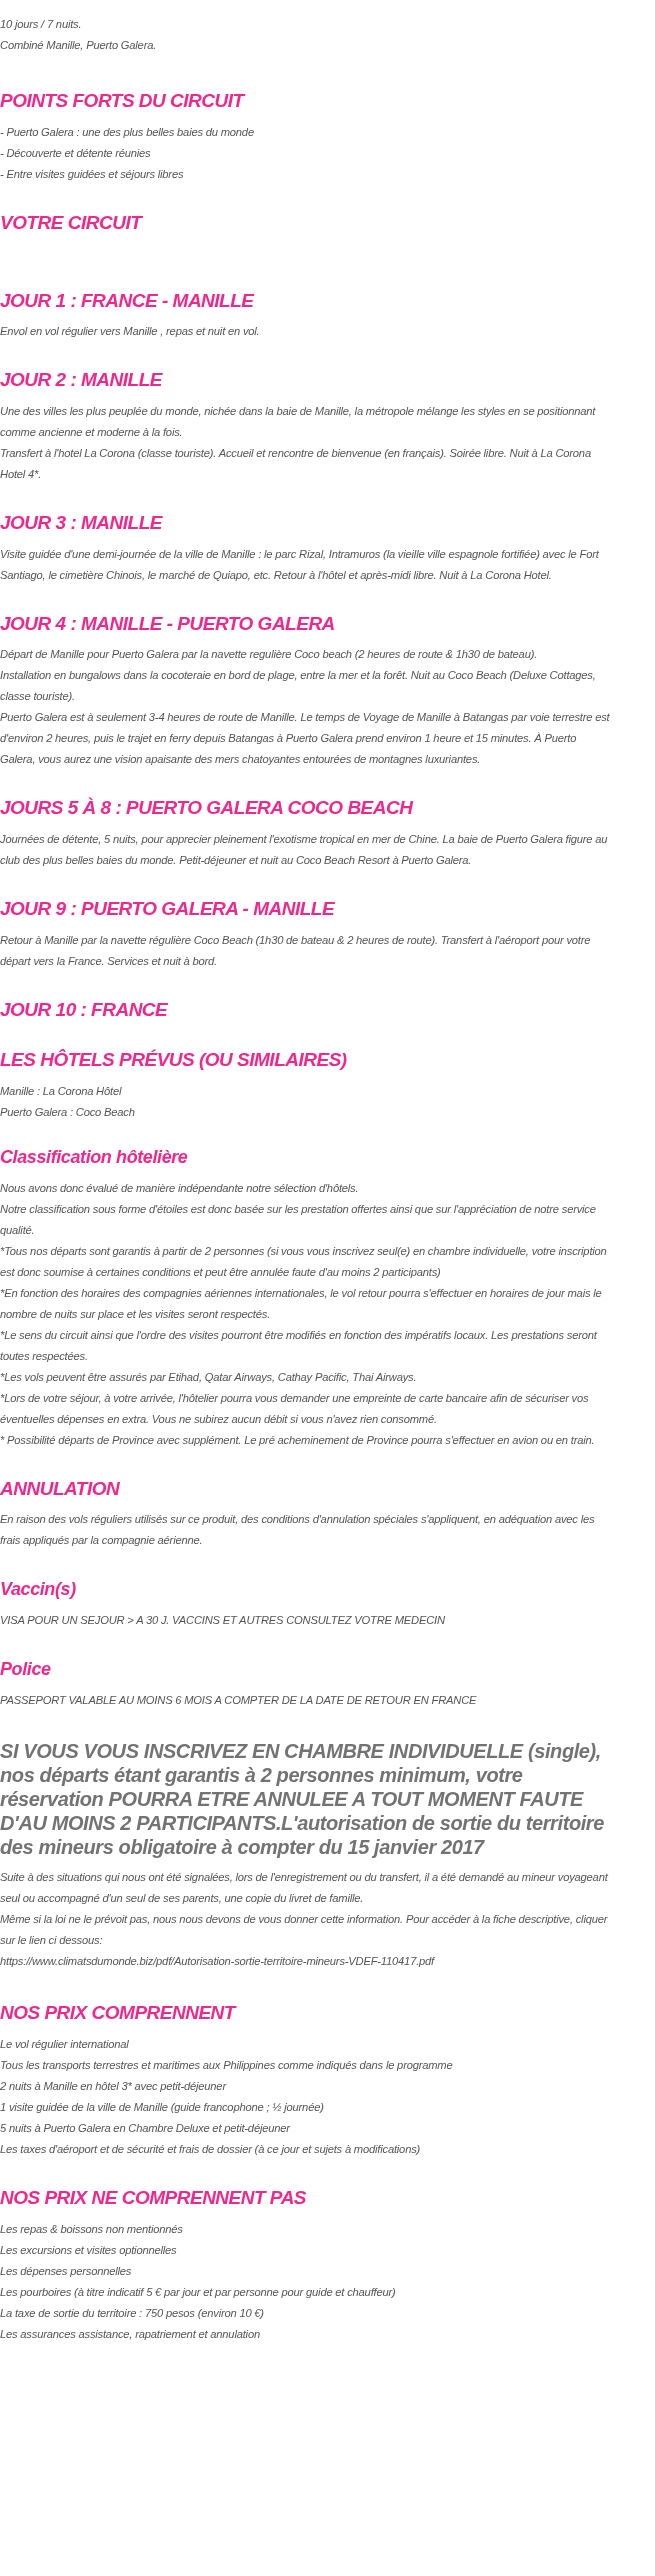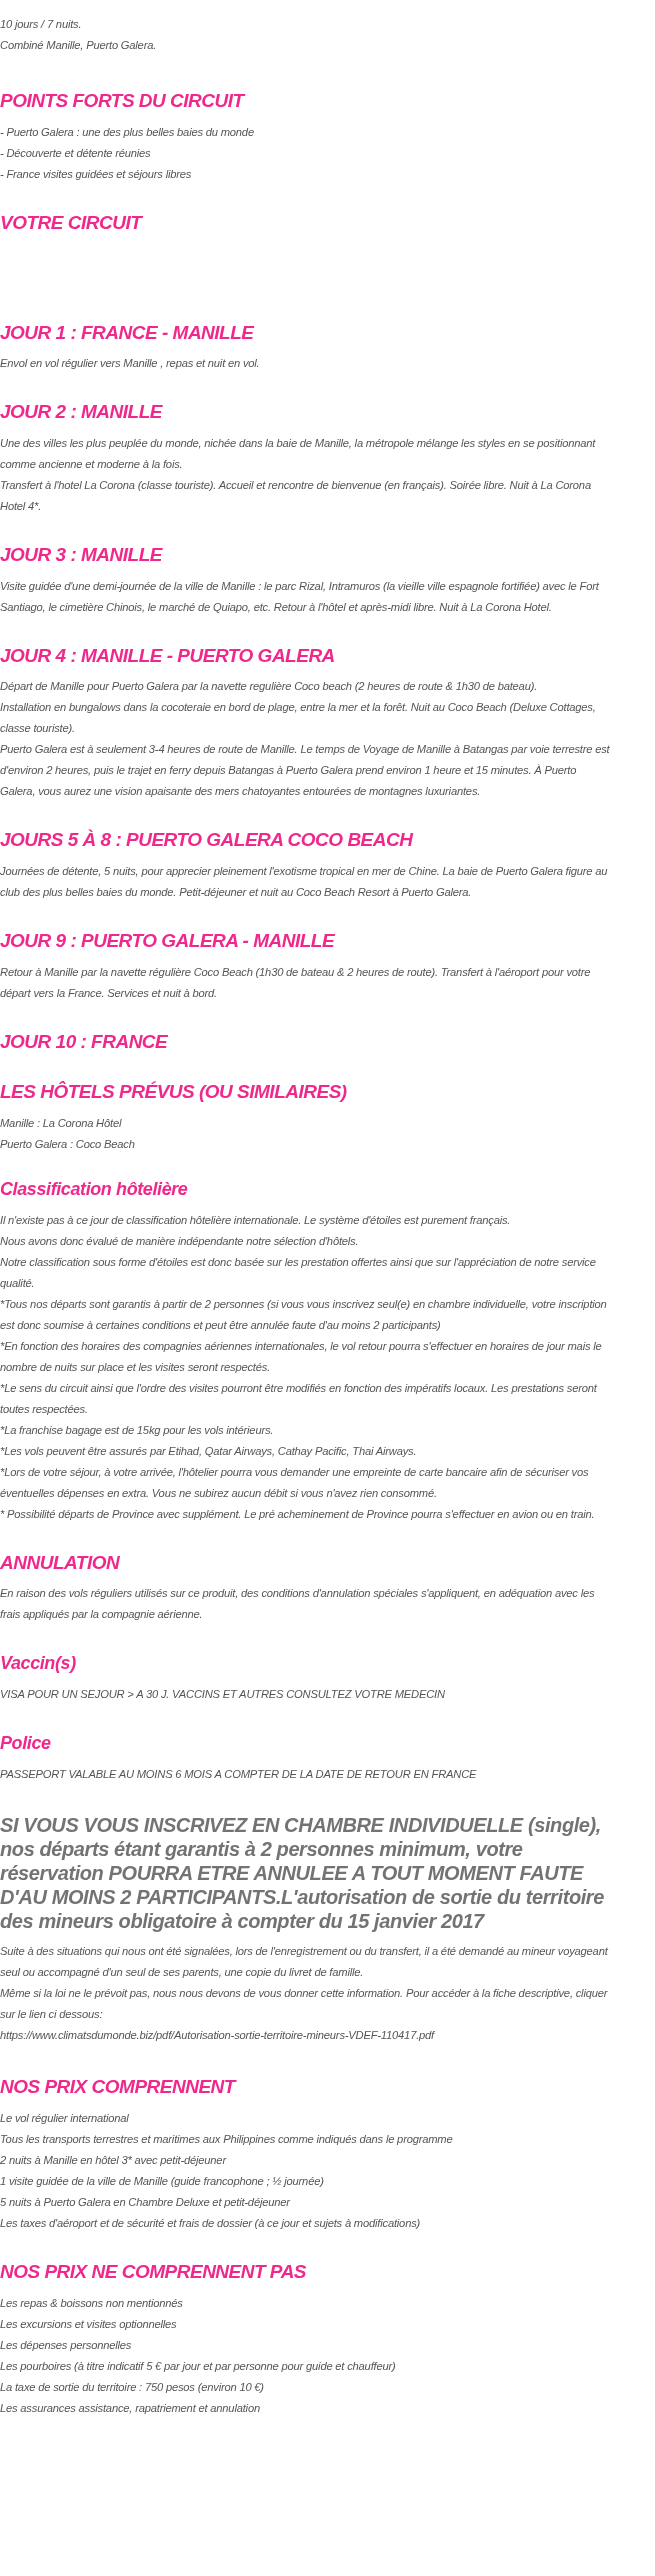--- a/index.html
+++ b/index.html
@@ -62,29 +62,29 @@
   <section class="intro">
     <p>10 jours / 7 nuits.</p>
     <p>Combiné Manille, Puerto Galera.</p>
   </section>
 
   <section>
     <h2 class="sec" style="margin-top:33px">POINTS FORTS DU CIRCUIT</h2>
     <ul class="body-text">
       <li>- Puerto Galera : une des plus belles baies du monde</li>
       <li>- Découverte et détente réunies</li>
-      <li>- France visites guidées et séjours libres</li>
+      <li>- Entre visites guidées et séjours libres</li>
     </ul>
   </section>
 
   <section>
     <h2 class="sec" style="margin-top:26px">VOTRE CIRCUIT</h2>
 
     <div>
-      <h2 class="sec" style="margin-top:86px">JOUR 1 : FRANCE - MANILLE</h2>
+      <h2 class="sec" style="margin-top:54px">JOUR 1 : FRANCE - MANILLE</h2>
       <div class="body-text">
         <p>Envol en vol régulier vers Manille , repas et nuit en vol.</p>
       </div>
     </div>
 
     <div>
       <h2 class="sec">JOUR 2 : MANILLE</h2>
       <div class="body-text">
         <p>Une des villes les plus peuplée du monde, nichée dans la baie de Manille, la métropole mélange les styles en se positionnant comme ancienne et moderne à la fois.</p>
         <p>Transfert à l'hotel La Corona (classe touriste). Accueil et rencontre de bienvenue (en français). Soirée libre. Nuit à La Corona Hotel 4*.</p>
@@ -130,32 +130,30 @@
     <h2 class="sec" style="">LES HÔTELS PRÉVUS (OU SIMILAIRES)</h2>
     <div class="body-text">
       <p>Manille : La Corona Hôtel</p>
       <p>Puerto Galera : Coco Beach</p>
     </div>
   </section>
 
   <section>
     <h3 class="sub" style="margin-top:22.5px">Classification hôtelière</h3>
     <div class="body-text">
-      <p>Il n'existe pas à ce jour de classification hôtelière internationale. Le système d'étoiles est purement français.</p>
       <p>Nous avons donc évalué de manière indépendante notre sélection d'hôtels.</p>
       <p>Notre classification sous forme d'étoiles est donc basée sur les prestation offertes ainsi que sur l'appréciation de notre service qualité.</p>
     </div>
   </section>
 
   <section>
     <div class="body-text">
       <p>*Tous nos départs sont garantis à partir de 2 personnes (si vous vous inscrivez seul(e) en chambre individuelle, votre inscription est donc soumise à certaines conditions et peut être annulée faute d'au moins 2 participants)</p>
       <p>*En fonction des horaires des compagnies aériennes internationales, le vol retour pourra s'effectuer en horaires de jour mais le nombre de nuits sur place et les visites seront respectés.</p>
       <p>*Le sens du circuit ainsi que l'ordre des visites pourront être modifiés en fonction des impératifs locaux. Les prestations seront toutes respectées.</p>
-      <p>*La franchise bagage est de 15kg pour les vols intérieurs.</p>
       <p>*Les vols peuvent être assurés par Etihad, Qatar Airways, Cathay Pacific, Thai Airways.</p>
       <p>*Lors de votre séjour, à votre arrivée, l'hôtelier pourra vous demander une empreinte de carte bancaire afin de sécuriser vos éventuelles dépenses en extra. Vous ne subirez aucun débit si vous n'avez rien consommé.</p>
       <p>* Possibilité départs de Province avec supplément. Le pré acheminement de Province pourra s'effectuer en avion ou en train.</p>
     </div>
   </section>
 
   <section>
     <h2 class="sec">ANNULATION</h2>
     <div class="body-text">
       <p>En raison des vols réguliers utilisés sur ce produit, des conditions d'annulation spéciales s'appliquent, en adéquation avec les frais appliqués par la compagnie aérienne.</p>

